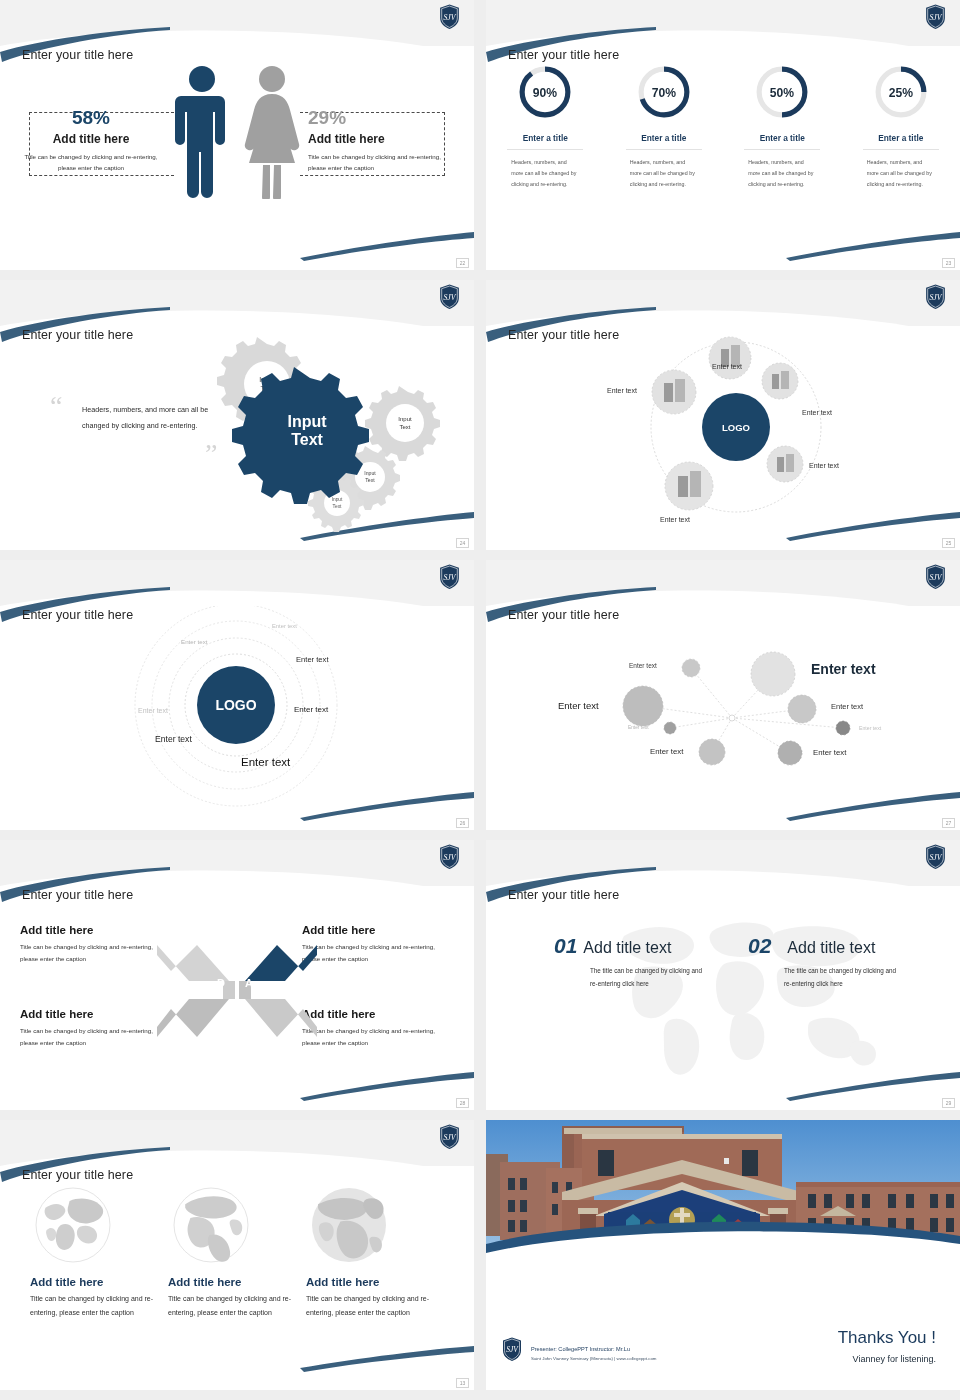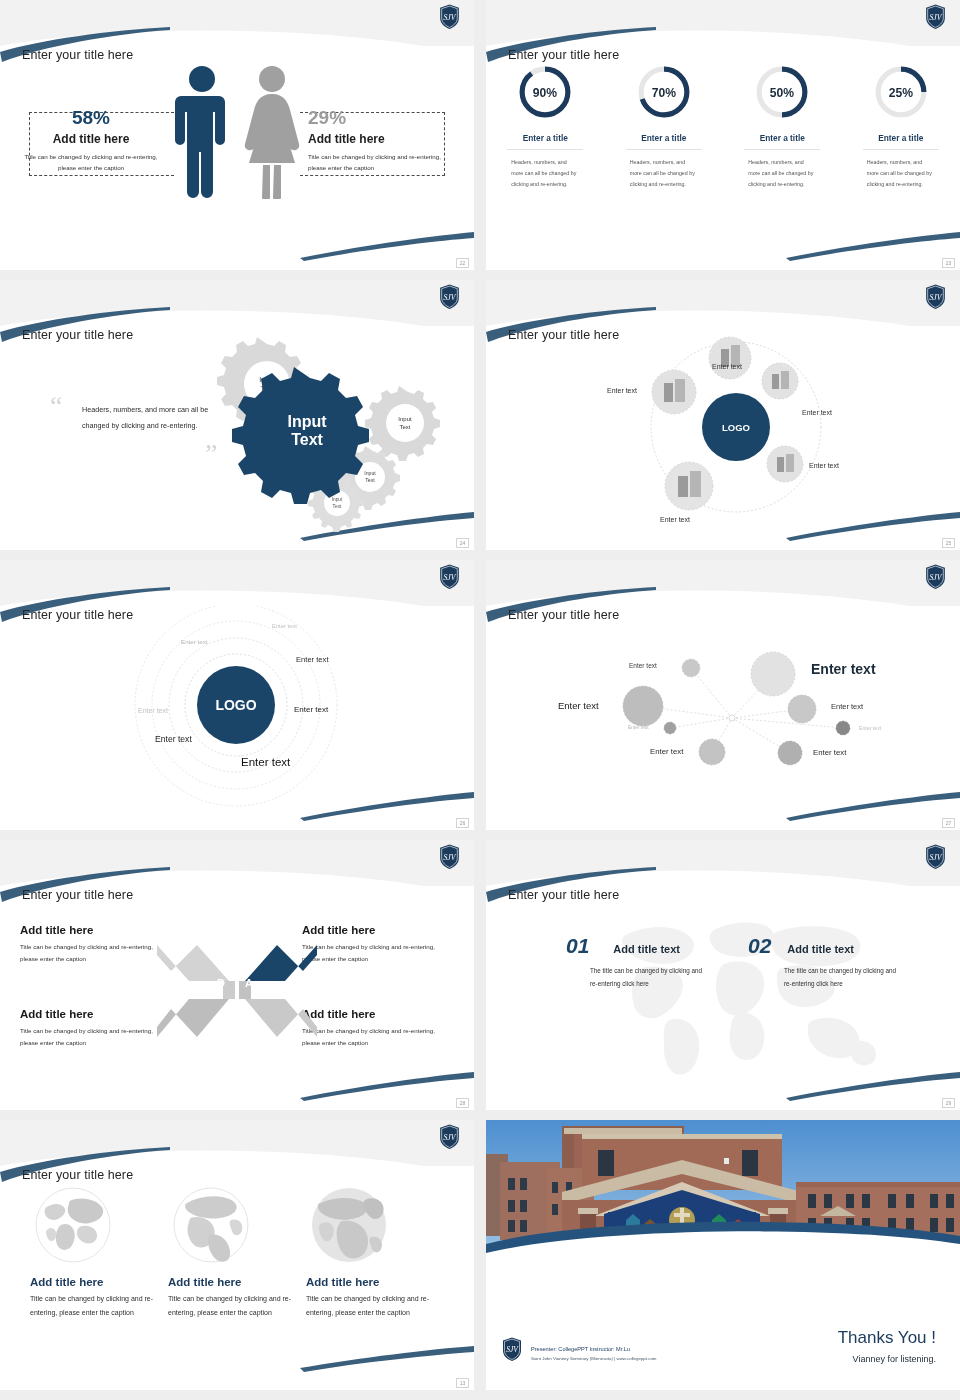--- a/index.html
+++ b/index.html
@@ -97,21 +97,21 @@
   
   .s6-lbl { position: absolute; white-space: nowrap; }
 
   
   .s7-b { position: absolute; width: 152px; }
   .s7-h { font-size: 11.5px; font-weight: bold; color: #1a1a1a; }
   .s7-p { font-size: 6.2px; color: #333; line-height: 1.95; margin-top: 5px; }
 
   
   .s8-num { font-size: 21px; font-weight: bold; font-style: italic; color: #1b4568; }
-  .s8-h { font-size: 11px; font-weight: bold; color: #1b2b3a; }
+  .s8-h { font-size: 16px; font-weight: normal; color: #1b2b3a; }
   .s8-p { font-size: 6.3px; color: #2f2f2f; line-height: 2.05; margin-top: 7px; }
 
   
   .s9-col { position: absolute; width: 140px; top: 16px; }
   .s9-h { font-size: 11.5px; font-weight: bold; color: #1b3a5c; margin-top: 4px; }
   .s9-p { font-size: 7px; color: #2f2f2f; line-height: 1.95; margin-top: 4px; }
 
   
   .s10 { background: #fff; }
   .photo { position: absolute; top: 0; left: 0; width: 474px; height: 160px; overflow: hidden; }
@@ -486,21 +486,21 @@
           <path d="M128,28 C142,20 166,18 180,24 C192,30 190,44 178,50 C162,58 136,56 128,46 C122,38 122,32 128,28 Z"></path>
           <path d="M138,62 C152,56 170,60 176,72 C182,86 174,102 162,110 C150,118 136,112 132,98 C128,84 130,68 138,62 Z"></path>
           <path d="M152,112 C164,108 176,116 178,130 C180,146 172,158 160,158 C148,158 142,144 144,130 C146,118 146,114 152,112 Z"></path>
           <path d="M190,30 C212,22 248,22 266,32 C280,40 276,54 260,60 C236,68 200,64 190,52 C184,44 184,34 190,30 Z"></path>
           <path d="M196,66 C214,60 238,64 246,76 C254,90 244,100 228,104 C210,108 194,100 192,86 C190,74 190,68 196,66 Z"></path>
           <path d="M228,118 C244,112 266,118 272,132 C278,148 266,158 250,156 C234,154 222,142 222,130 C222,122 222,120 228,118 Z"></path>
           <path d="M268,140 C278,136 290,142 290,152 C290,162 280,166 272,162 C264,158 260,144 268,140 Z"></path>
         </g>
       </svg>
       <div style="position:absolute;left:68px;top:48px;width:150px;">
-        <div style="display:flex;align-items:baseline;gap:24px;margin-left:12px;">
+        <div style="display:flex;align-items:baseline;gap:6px;">
           <div class="s8-num">01</div>
           <div class="s8-h">Add title text</div>
         </div>
         <div class="s8-p" style="padding-left:36px;">The title can be changed by clicking and re-entering click here</div>
       </div>
       <div style="position:absolute;left:262px;top:48px;width:150px;">
         <div style="display:flex;align-items:baseline;gap:16px;">
           <div class="s8-num">02</div>
           <div class="s8-h">Add title text</div>
         </div>

